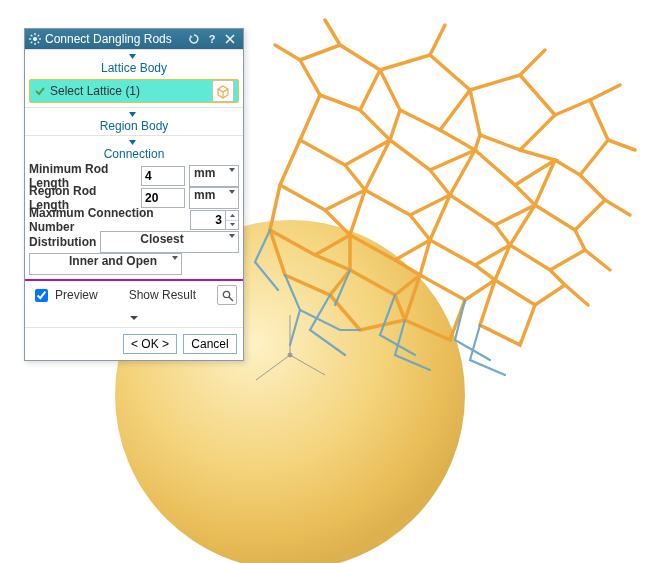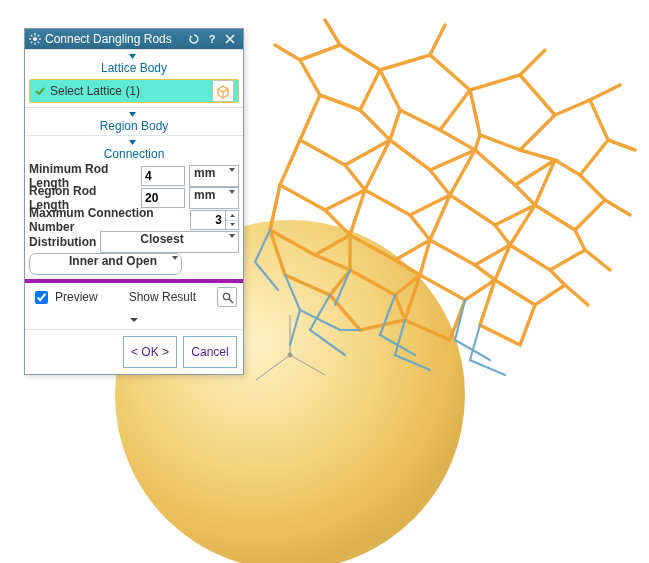--- a/index.html
+++ b/index.html
@@ -126,21 +126,21 @@
     border: 1px solid #a9b4bd;
     background: #fff;
     display: flex;
     align-items: flex-start;
     padding: 0 2px 0 4px;
     gap: 4px;
     cursor: pointer;
   }
   .unit-select { width: 42px; }
   .combo { width: 110px; padding-left: 39px; }
-  .combo.wide { width: 110px; border-radius: 7px; }
+  .combo.wide { width: 110px; }
   .dd-arrow {
     display: inline-flex;
     margin-left: auto;
   }
   .spinner {
     display: flex;
     flex-direction: column;
     width: 12px;
     height: 18px;
     border: 1px solid #a9b4bd;
@@ -151,21 +151,21 @@
     display: flex;
     align-items: center;
     justify-content: center;
     cursor: pointer;
   }
   .spinner .sp:first-child { border-bottom: 1px solid #d0d6db; }
   .preview-row {
     display: flex;
     align-items: center;
     padding: 4px 6px;
-    border-top: 4px solid #a21caf;
+    border-top: 2px solid #a21caf;
     justify-content: space-between;
   }
   .preview-row label { display: flex; align-items: center; gap: 4px; cursor: pointer; }
   .show-result {
     display: flex;
     align-items: center;
     gap: 21px;
     color: #333;
     cursor: pointer;
   }
@@ -187,24 +187,24 @@
   .footer {
     display: flex;
     justify-content: flex-end;
     gap: 6px;
     padding: 6px;
     border-top: 1px solid #e0e4e8;
     background: #fff;
   }
   .btn {
     min-width: 54px;
-    height: 32px;
+    height: 20px;
     border: 1px solid #8bb0c9;
     background: #fff;
-    color: #4c1d95;
+    color: #000000;
     font: inherit;
     cursor: pointer;
   }
   .num-combo {
     display: flex;
     align-items: center;
   }
 </style>
 </head>
 <body>

